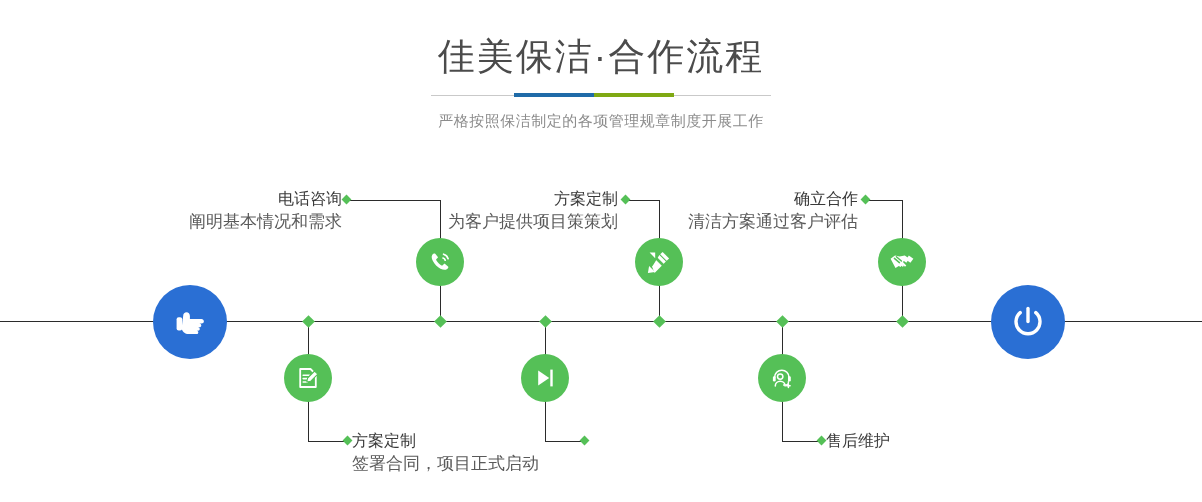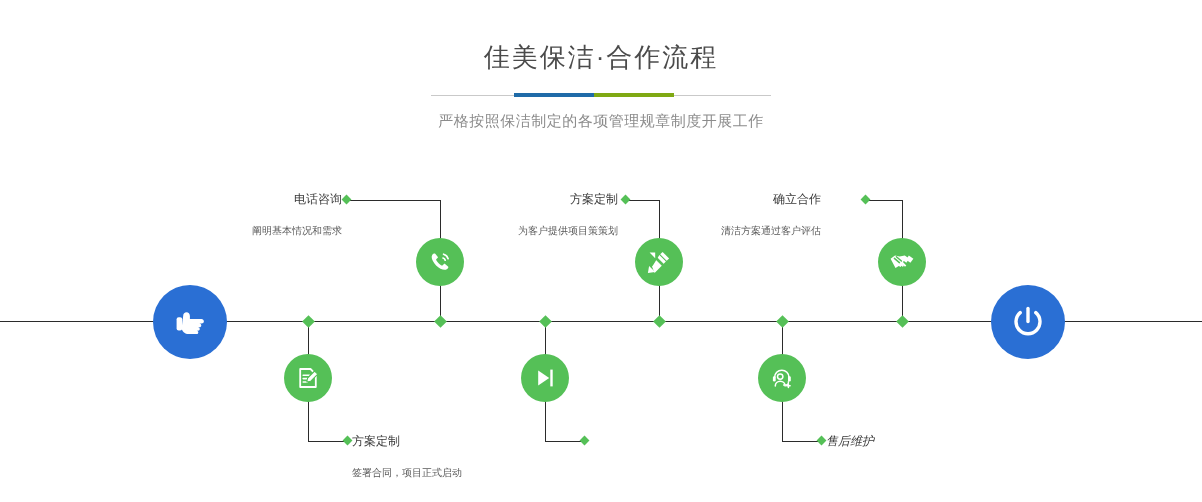--- a/index.html
+++ b/index.html
@@ -21,21 +21,21 @@
 
   
   .header {
     position: absolute;
     left: 0;
     top: 34px;
     width: 1202px;
     text-align: center;
   }
   .title {
-    font-size: 26px;
+    font-size: 37px;
     line-height: 46px;
     color: #4b4b4b;
     letter-spacing: 2px;
     font-weight: normal;
     margin: 0;
     font-family: "Liberation Sans", "DejaVu Sans", sans-serif;
   }
   .divider-wrap {
     position: relative;
     width: 340px;
@@ -138,31 +138,31 @@
     justify-content: center;
     z-index: 4;
   }
 
   
   .label {
     position: absolute;
     z-index: 6;
   }
   .label .ttl {
-    font-size: 12px;
+    font-size: 16px;
     line-height: 22px;
     color: #3a3a3a;
     white-space: nowrap;
   }
   .label .sub {
-    font-size: 10px;
+    font-size: 17px;
     line-height: 20px;
     color: #5a5a5a;
     white-space: nowrap;
-    margin-top: 11px;
+    margin-top: 2px;
   }
   .label.top { text-align: right; }
   .label.bottom { text-align: left; }
 
   svg { display: block; }
 </style>
 </head>
 <body>
 
 <div id="stage">
@@ -275,21 +275,21 @@
   <div class="node" style="left:878px; top:238px;">
     <span>
       <svg width="28" height="28" viewBox="0 0 28 28">
         <path d="M2.6 10.8l4.4-3.4 4.6 1.1 5.2-1.1 4.6 3.4-3.1 4.0-2.4-1.7-1.0 1.0 3.4 3.3-1.3 1.4-1.3-1.2-.7 1.3-1.6-1.2-.6 1.4-2.0-1.2-3.3 2.0z" fill="#ffffff"></path>
         <path d="M20.8 7.4l4.6 3.4-3.0 4.0-4.3-3.1z" fill="#ffffff"></path>
         <line x1="6.4" y1="10.4" x2="11.4" y2="14.6" stroke="#55c057" stroke-width="1.5" stroke-linecap="round"></line>
         <line x1="8.4" y1="8.8" x2="13.4" y2="13.0" stroke="#55c057" stroke-width="1.5" stroke-linecap="round"></line>
       </svg>
     </span>
   </div>
-  <div class="label top" style="left:628px; top:188px; width:193px;">
+  <div class="label top" style="left:665px; top:188px; width:193px;">
     <div class="ttl">确立合作</div>
     <div class="sub">清洁方案通过客户评估</div>
   </div>
 
   <div class="vline" style="left:782px; top:321px; height:120px;"></div>
   <div class="hline" style="left:782px; top:441px; width:39px;"></div>
   <div class="diamond small" style="left:818px; top:437px;"></div>
   <div class="diamond" style="left:778px; top:317px;"></div>
   <div class="node" style="left:758px; top:354px;">
     <span>
@@ -298,17 +298,17 @@
         <rect x="3.9" y="11.3" width="2.8" height="5.3" rx="1.3" fill="#ffffff"></rect>
         <rect x="19.0" y="11.3" width="2.8" height="5.3" rx="1.3" fill="#ffffff"></rect>
         <path d="M19.4 16.6v1.2a2.2 2.2 0 0 1-2.2 2.2h-2.6" fill="none" stroke="#ffffff" stroke-width="1.4" stroke-linecap="round"></path>
         <circle cx="11.2" cy="11.6" r="2.7" fill="none" stroke="#ffffff" stroke-width="1.5"></circle>
         <path d="M6.3 21.0c0-2.9 2.2-4.8 4.9-4.8s4.9 1.9 4.9 4.8" fill="none" stroke="#ffffff" stroke-width="1.5" stroke-linecap="round"></path>
         <line x1="19.4" y1="19.0" x2="19.4" y2="22.4" stroke="#ffffff" stroke-width="1.5" stroke-linecap="round"></line>
         <line x1="17.7" y1="20.7" x2="21.1" y2="20.7" stroke="#ffffff" stroke-width="1.5" stroke-linecap="round"></line>
       </svg>
     </span>
   </div>
-  <div class="label bottom" style="left:826px; top:430px; width:300px;font-style:italic;">
+  <div class="label bottom" style="left:826px; top:430px; width:300px;">
     <div class="ttl">售后维护</div>
   </div>
 
 </div>
 
 </body></html>

